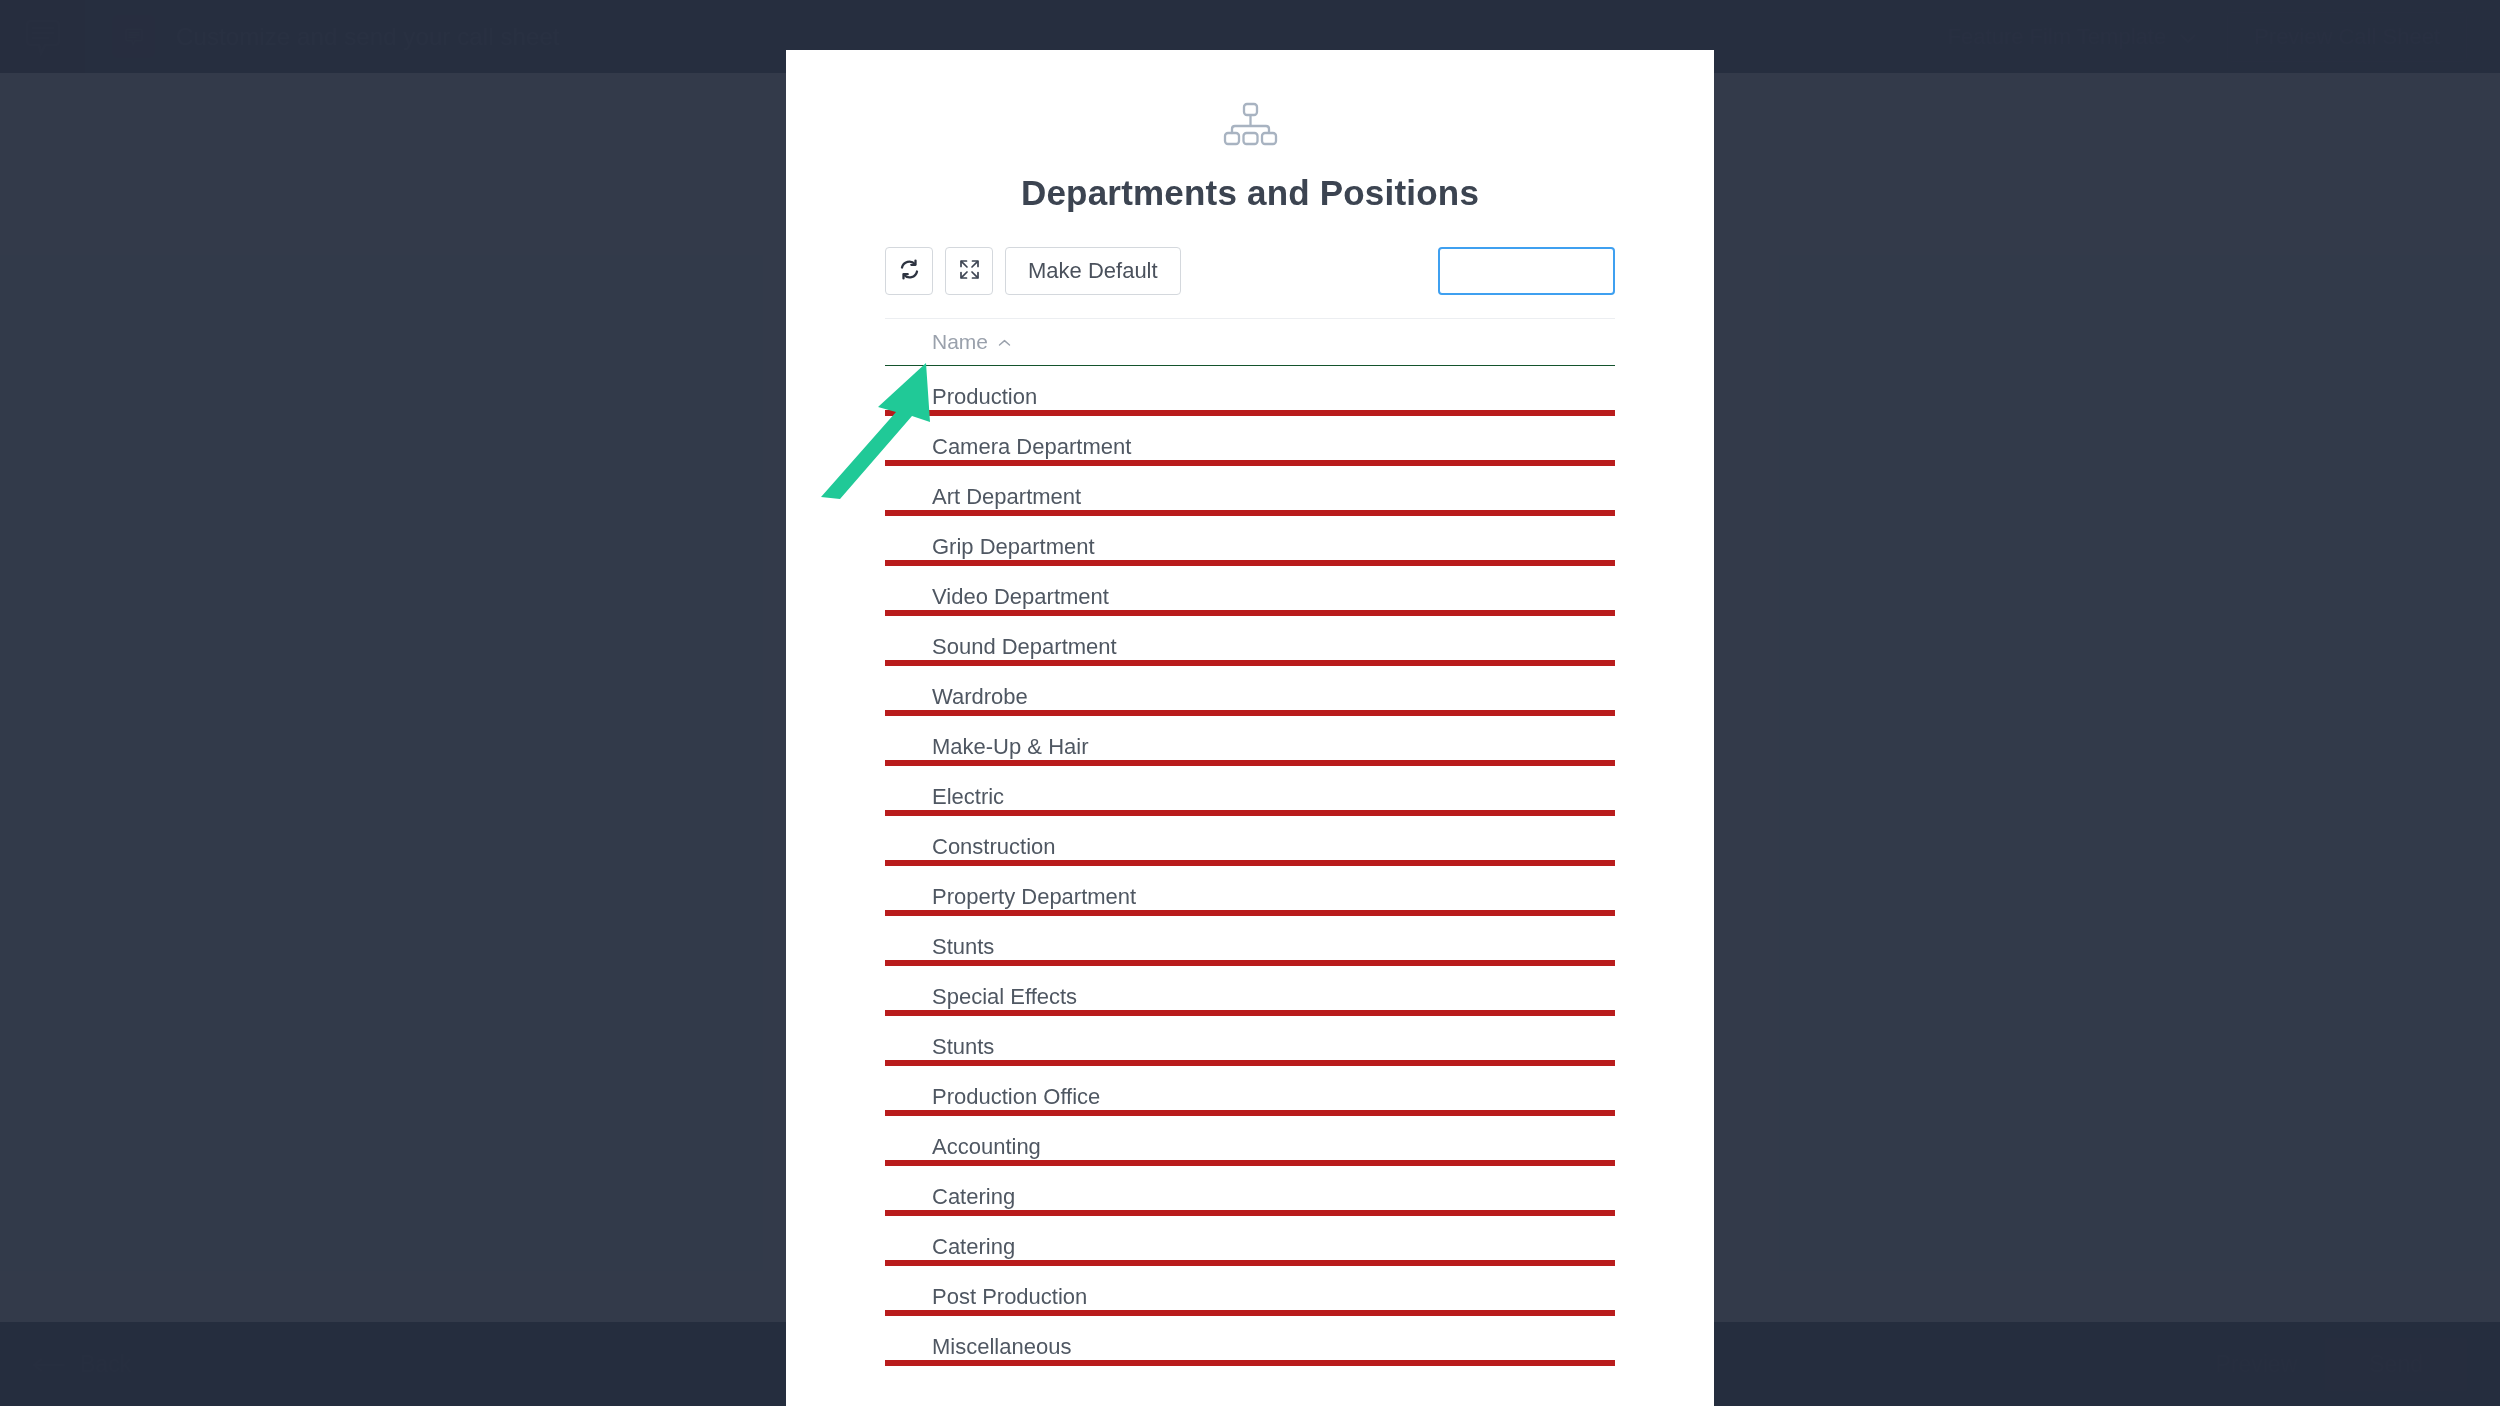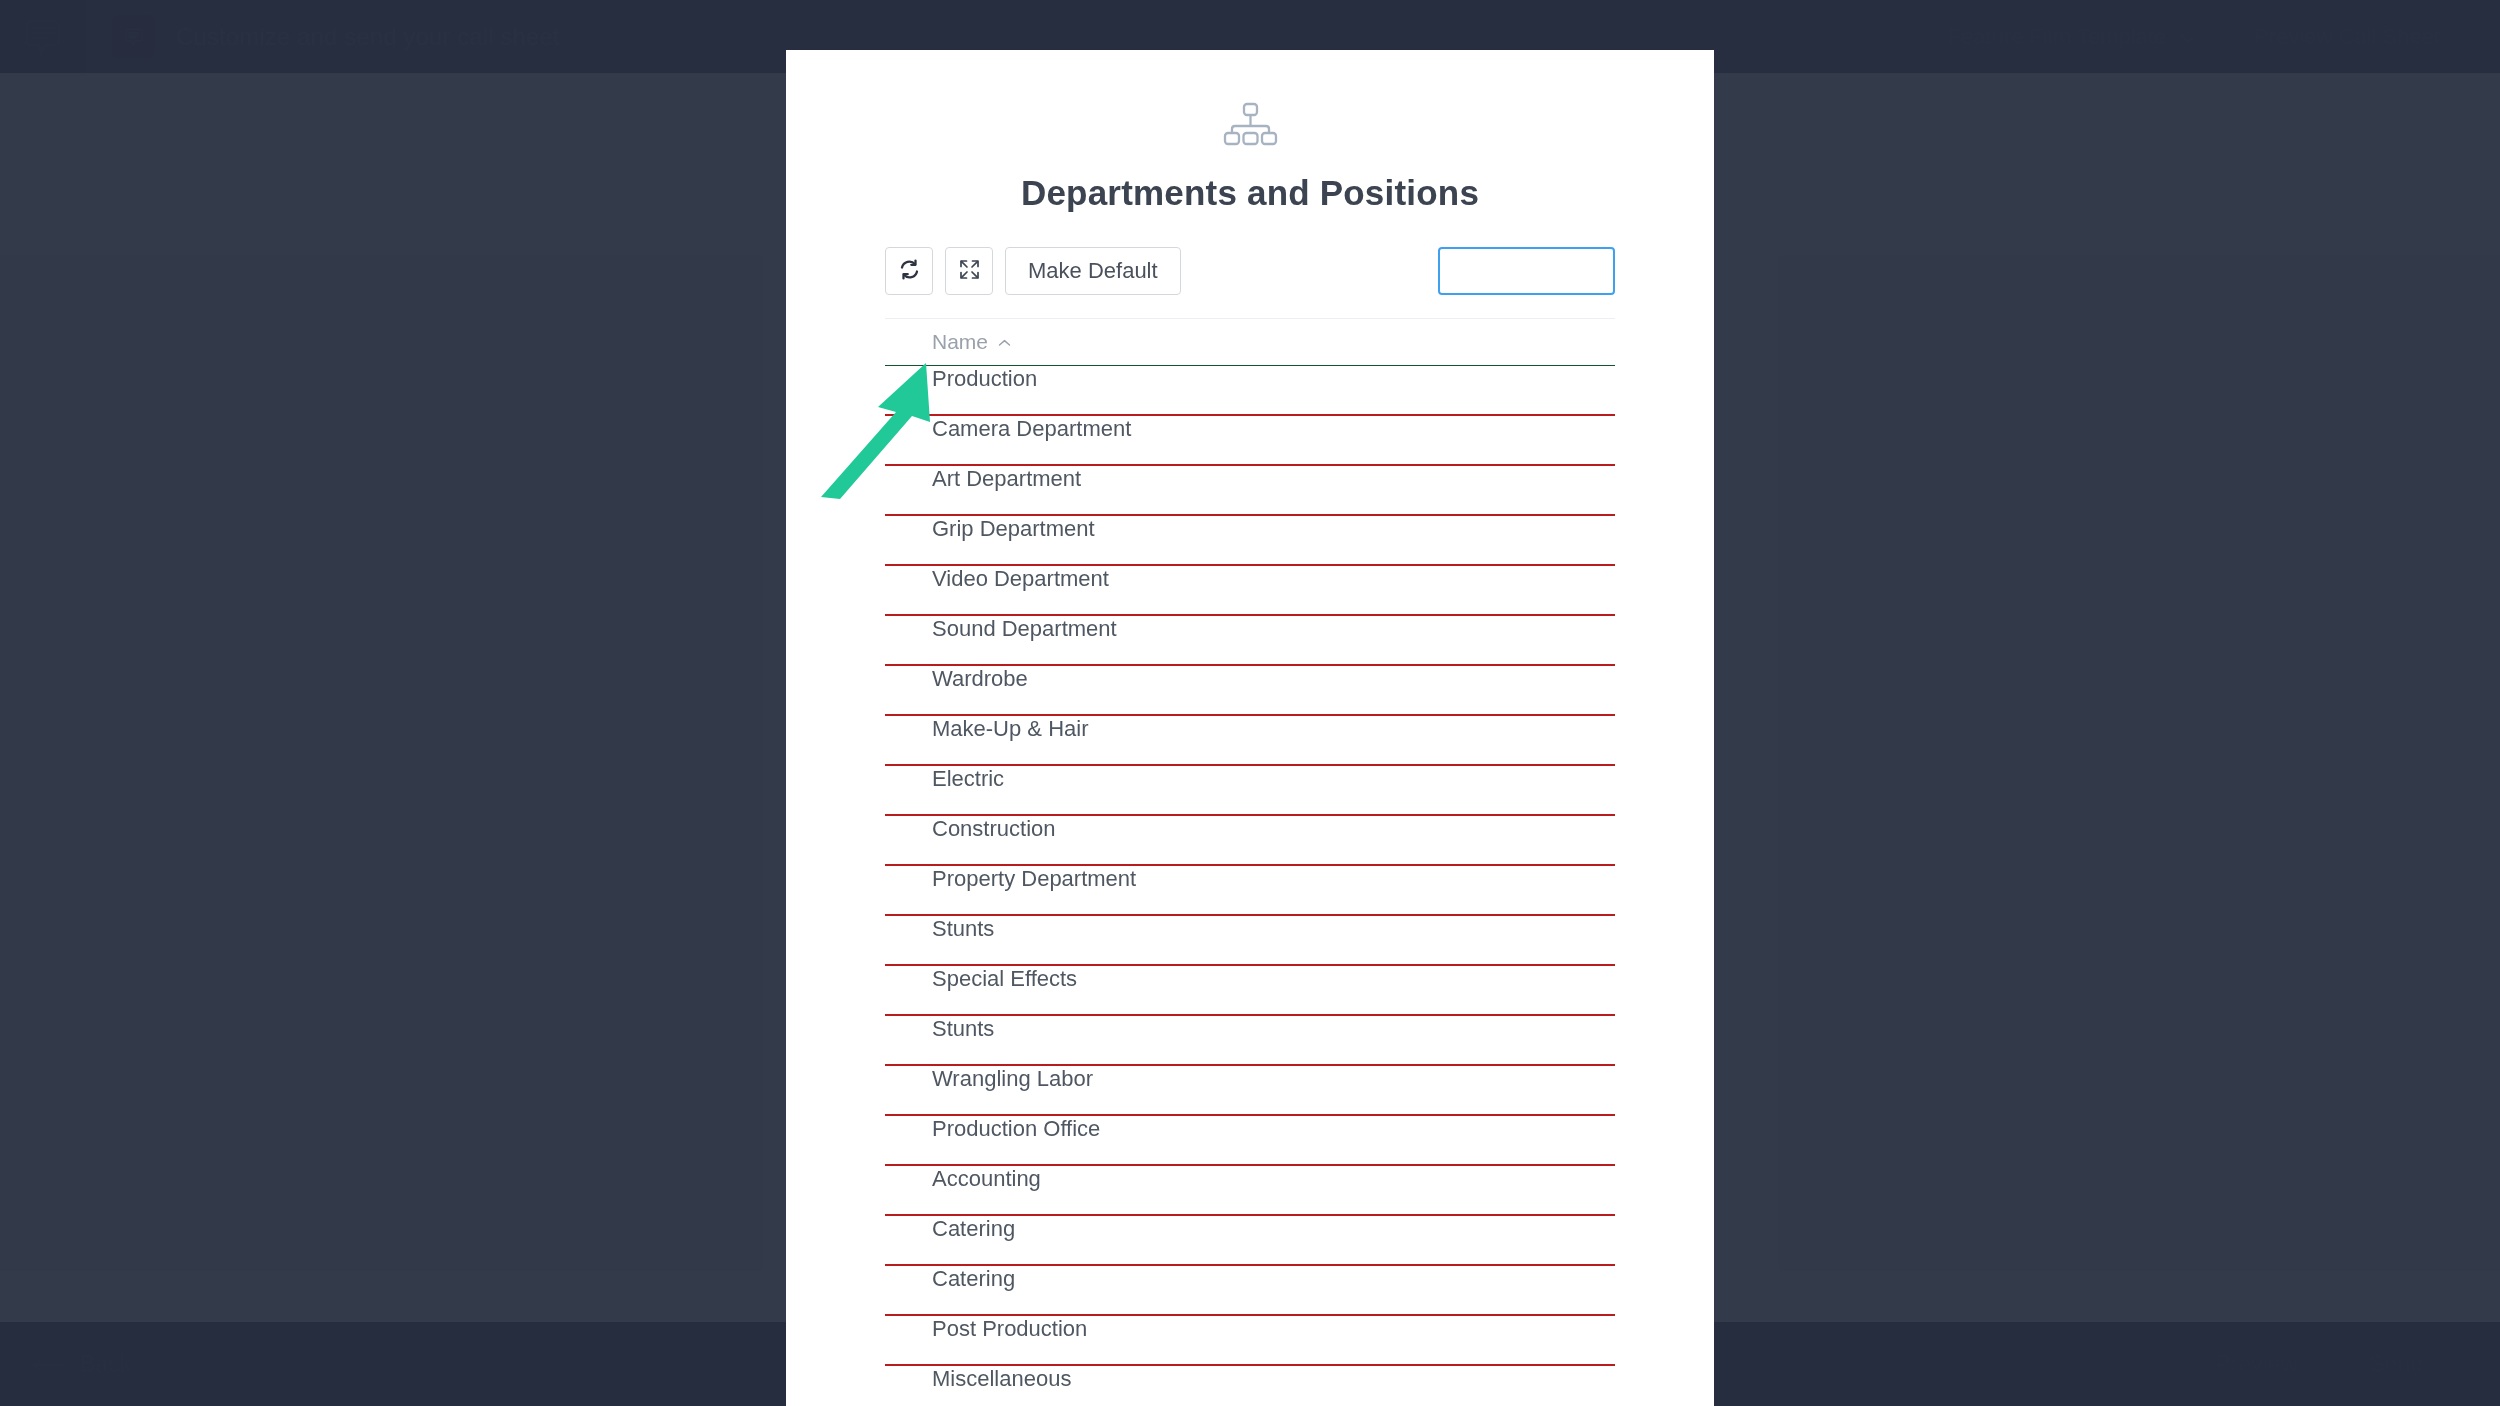--- a/index.html
+++ b/index.html
@@ -242,23 +242,23 @@
     font-size: 21px;
     color: #9aa1ac;
     white-space: nowrap;
   }
 
   .sort-caret { display: block; }
 
   .row {
     height: 50px;
     display: flex;
-    align-items: flex-start;
+    align-items: flex-end;
     padding-left: 47px;
-    border-bottom: 2px solid #b91c1c;
+    border-bottom: 6px solid #b91c1c;
   }
 
   .row-label {
     font-size: 22px;
     color: #4f5762;
     white-space: nowrap;
   }
 
   
   .arrow-annotation {
@@ -418,23 +418,20 @@
           <div class="row">
             <span class="row-label">Stunts</span>
           </div>
           <div class="row">
             <span class="row-label">Special Effects</span>
           </div>
           <div class="row">
             <span class="row-label">Stunts</span>
           </div>
           <div class="row">
-            <span class="row-label">Wrangling Labor</span>
-          </div>
-          <div class="row">
             <span class="row-label">Production Office</span>
           </div>
           <div class="row">
             <span class="row-label">Accounting</span>
           </div>
           <div class="row">
             <span class="row-label">Catering</span>
           </div>
           <div class="row">
             <span class="row-label">Catering</span>

